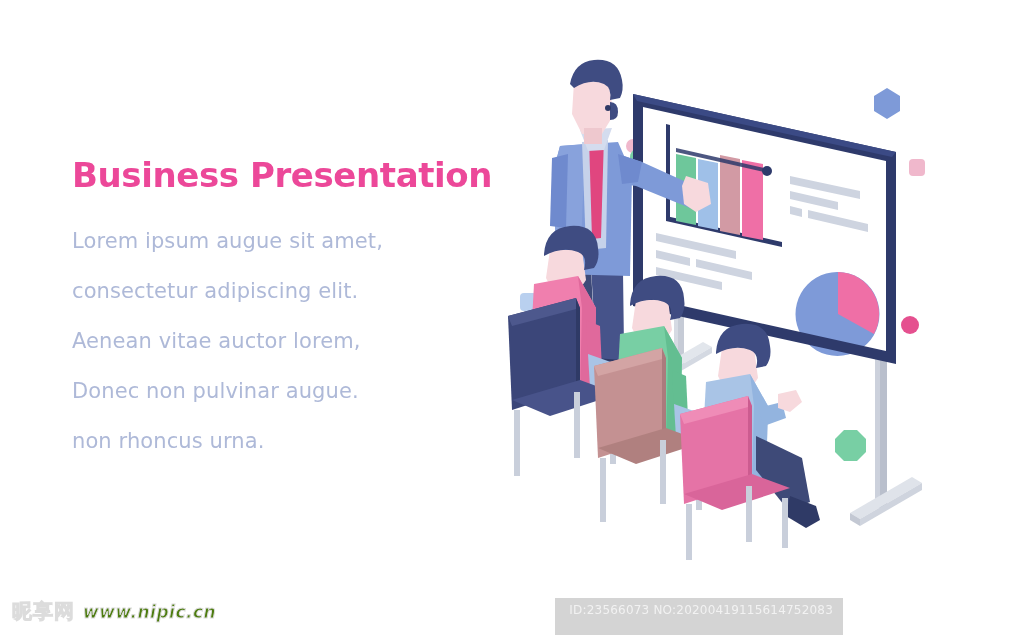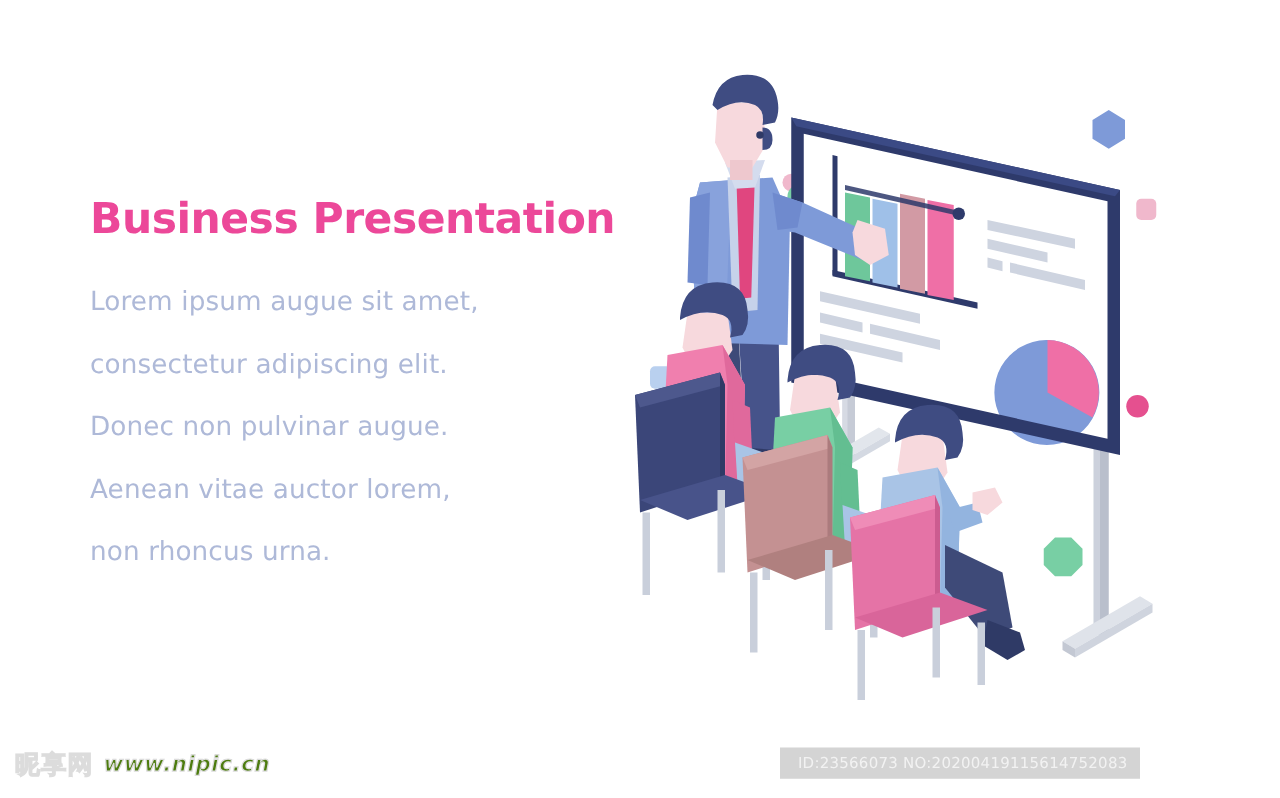--- a/index.html
+++ b/index.html
@@ -58,21 +58,21 @@
     width: 534px;
     height: 510px;
   }
   .illustration svg { display: block; }
 
   
   .footer {
     position: absolute;
     left: 0;
     bottom: 0;
-    width: 912px;
+    width: 843px;
     height: 48px;
   }
   .wm-logo {
     position: absolute;
     left: 12px;
     top: 8px;
     display: flex;
     align-items: center;
     gap: 8px;
   }
@@ -94,37 +94,37 @@
     letter-spacing: 0.5px;
   }
   .wm-id {
     position: absolute;
     right: 0px;
     top: 8px;
     background: #d4d4d4;
     color: #f2f2f2;
     font-family: "DejaVu Sans", sans-serif;
     font-size: 12px;
-    padding: 5px 10px 6px 14px;
+    padding: 5px 10px 18px 14px;
     letter-spacing: 0.2px;
     white-space: nowrap;
   }
 </style>
 </head>
 <body>
 
 <div id="stage">
 
   <div class="text-block">
     <h1 class="headline">Business Presentation</h1>
     <ul class="body-lines">
       <li>Lorem ipsum augue sit amet,</li>
       <li>consectetur adipiscing elit.</li>
+      <li>Aenean vitae auctor lorem,</li>
       <li>Donec non pulvinar augue.</li>
-      <li>Aenean vitae auctor lorem,</li>
       <li>non rhoncus urna.</li>
     </ul>
   </div>
 
   <div class="illustration">
   <svg width="534" height="510" viewBox="0 0 534 510" xmlns="http://www.w3.org/2000/svg">
 
     <circle cx="143" cy="88" r="7" fill="#f0b8cc"></circle>
     <rect x="140" y="90" width="34" height="33" rx="9" fill="#78cfa4"></rect>
     <path d="M384 38 l13 -8 13 8 v15 l-13 8 -13 -8 z" fill="#7e9ad8"></path>

